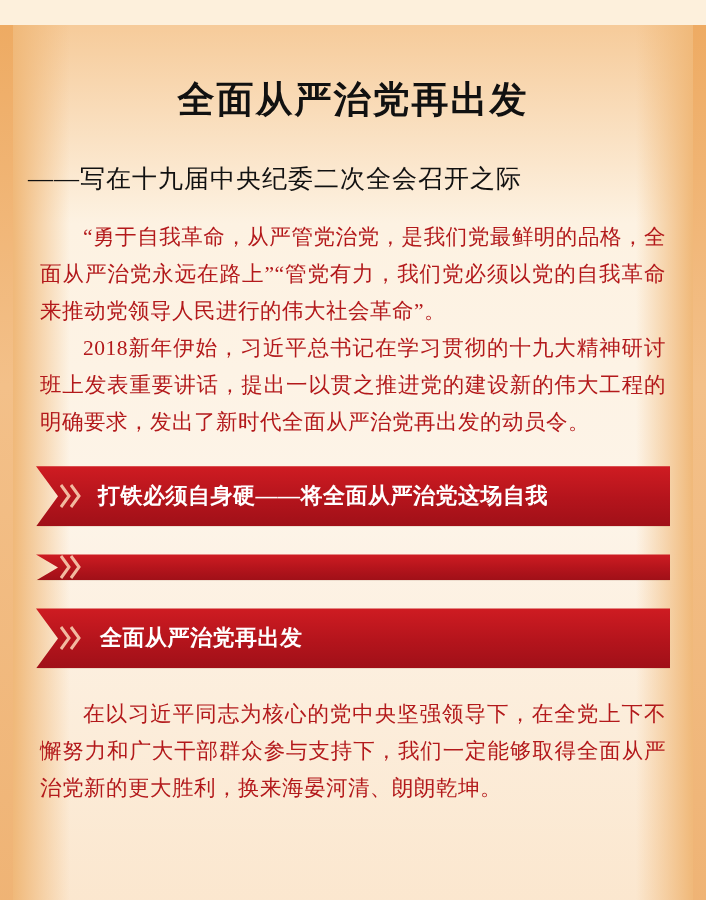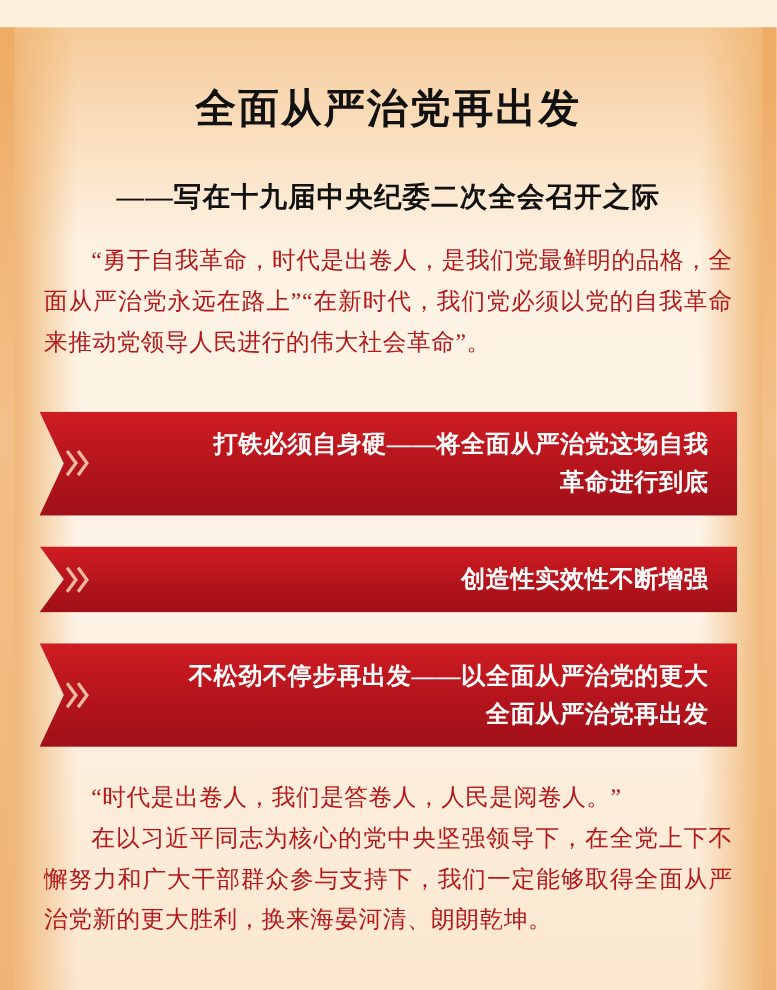--- a/index.html
+++ b/index.html
@@ -37,45 +37,43 @@
   .title {
     text-align: center;
     font-size: 37px;
     font-weight: bold;
     color: #111111;
     letter-spacing: 2px;
     padding-top: 55px;
     line-height: 1.1;
   }
   .subtitle {
-    text-align: center;
     font-size: 25px;
-    font-weight: bold;
+    font-weight: normal;
     color: #111111;
     letter-spacing: 1px;
     margin-top: 42px;
   }
 
   .para {
     color: #b3191b;
     font-size: 21.5px;
     line-height: 1.72;
     text-align: justify;
     margin: 0;
     padding: 0 12px;
     letter-spacing: 0.5px;
   }
   .para.first { margin-top: 24px; }
   .indent { text-indent: 2em; }
 
   
   .banners {
-    margin-top: 44px;
+    margin-top: 25px;
     padding: 0 8px;
-    text-align: right;
   }
   .banner {
     position: relative;
     margin-bottom: 28px;
     background: linear-gradient(180deg, #cf1c22 0%, #b4141c 55%, #a01018 100%);
     color: #ffffff;
     font-size: 22px;
     font-weight: bold;
     line-height: 1.55;
     padding: 13px 26px 13px 62px;
@@ -106,55 +104,52 @@
 </head>
 <body>
 
 <div class="poster">
   <div class="edge-left"></div>
   <div class="edge-right"></div>
 
   <h1 class="title">全面从严治党再出发</h1>
   <h2 class="subtitle">——写在十九届中央纪委二次全会召开之际</h2>
 
-  <p class="para first indent">“勇于自我革命，时代是出卷人，是我们党最鲜明的品格，全面从严治党永远在路上”“在新时代，我们党必须以党的自我革命来推动党领导人民进行的伟大社会革命”。</p>
+  <p class="para first indent">“勇于自我革命，从严管党治党，是我们党最鲜明的品格，全面从严治党永远在路上”“管党有力，我们党必须以党的自我革命来推动党领导人民进行的伟大社会革命”。</p>
+  <p class="para indent">2018新年伊始，习近平总书记在学习贯彻的十九大精神研讨班上发表重要讲话，提出一以贯之推进党的建设新的伟大工程的明确要求，发出了新时代全面从严治党再出发的动员令。</p>
 
   <div class="banners">
 
     <div class="banner">
       <span class="chevrons">
         <svg width="30" height="26" viewBox="0 0 30 26" aria-hidden="true">
           <path d="M1 2 L9 13 L1 24" fill="none" stroke="#f2b9a0" stroke-width="3"></path>
           <path d="M11 2 L19 13 L11 24" fill="none" stroke="#f2b9a0" stroke-width="3"></path>
         </svg>
       </span>
       <span class="banner-line">打铁必须自身硬——将全面从严治党这场自我</span>
-      <span class="banner-line second">革命进行到底</span>
     </div>
 
     <div class="banner">
       <span class="chevrons">
         <svg width="30" height="26" viewBox="0 0 30 26" aria-hidden="true">
           <path d="M1 2 L9 13 L1 24" fill="none" stroke="#f2b9a0" stroke-width="3"></path>
           <path d="M11 2 L19 13 L11 24" fill="none" stroke="#f2b9a0" stroke-width="3"></path>
         </svg>
       </span>
-      <span class="banner-line second">创造性实效性不断增强</span>
     </div>
 
     <div class="banner">
       <span class="chevrons">
         <svg width="30" height="26" viewBox="0 0 30 26" aria-hidden="true">
           <path d="M1 2 L9 13 L1 24" fill="none" stroke="#f2b9a0" stroke-width="3"></path>
           <path d="M11 2 L19 13 L11 24" fill="none" stroke="#f2b9a0" stroke-width="3"></path>
         </svg>
       </span>
-      <span class="banner-line">不松劲不停步再出发——以全面从严治党的更大</span>
       <span class="banner-line second">全面从严治党再出发</span>
     </div>
 
   </div>
 
   <div class="tail">
-    <p class="para indent">“时代是出卷人，我们是答卷人，人民是阅卷人。”</p>
     <p class="para indent">在以习近平同志为核心的党中央坚强领导下，在全党上下不懈努力和广大干部群众参与支持下，我们一定能够取得全面从严治党新的更大胜利，换来海晏河清、朗朗乾坤。</p>
   </div>
 </div>
 
 </body></html>

